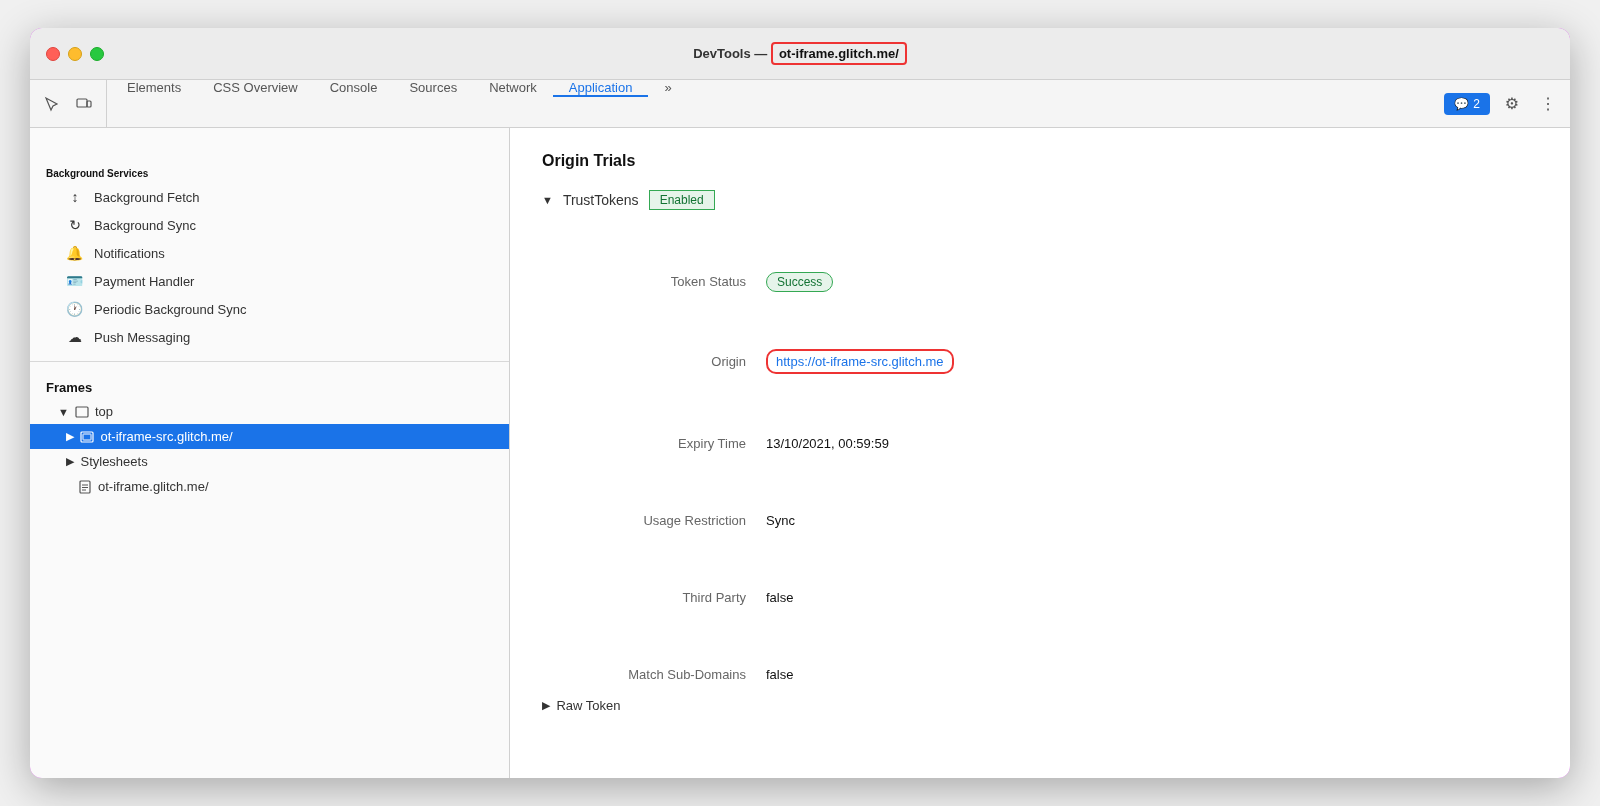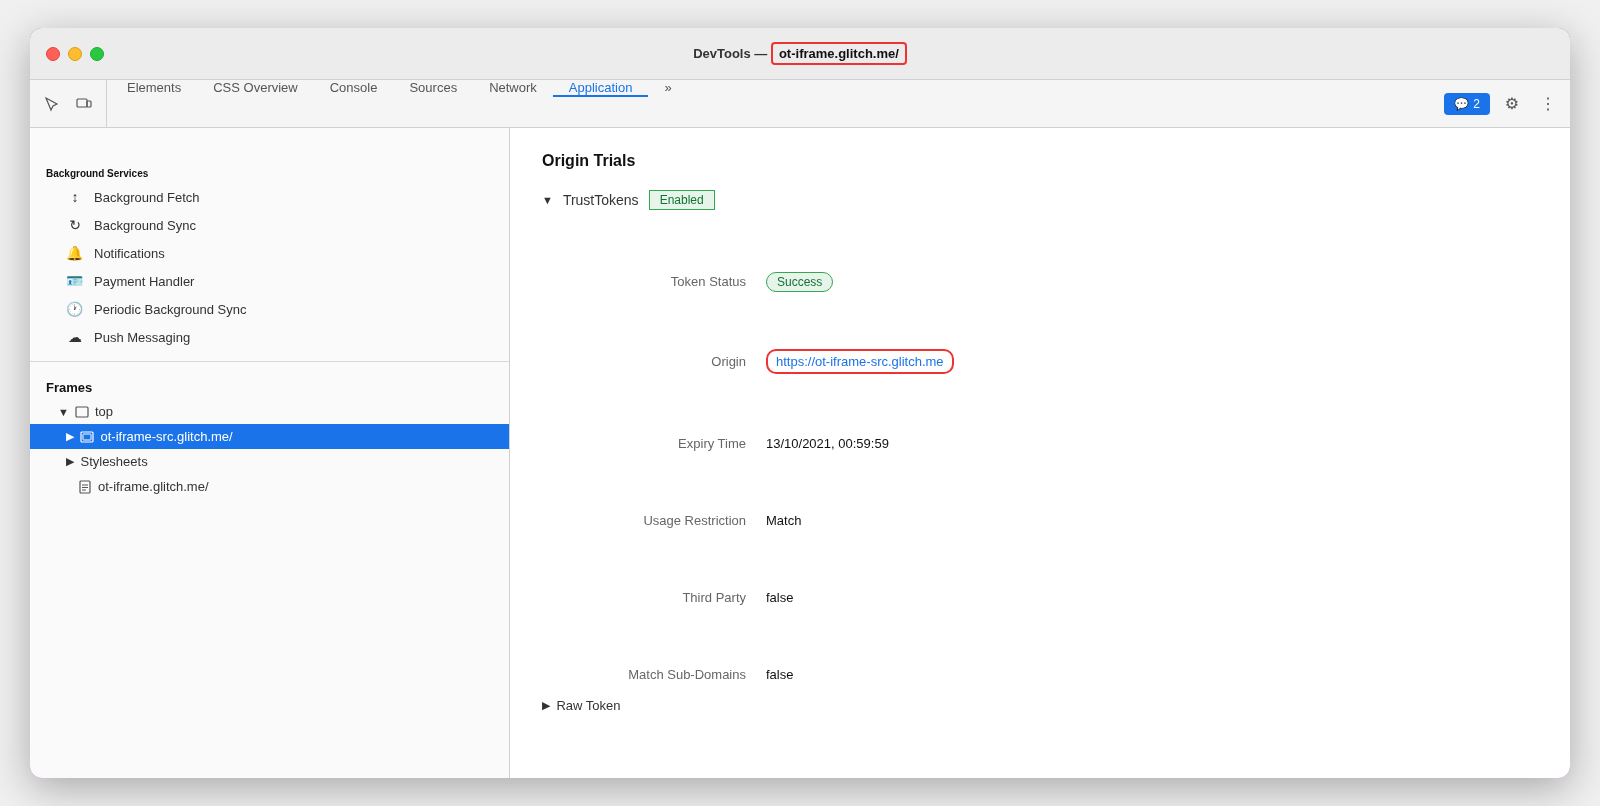--- a/index.html
+++ b/index.html
@@ -438,21 +438,21 @@
             <span class="detail-value url-highlighted">https://ot-iframe-src.glitch.me</span>
           </div>
 
           <div class="detail-row">
             <span class="detail-label">Expiry Time</span>
             <span class="detail-value">13/10/2021, 00:59:59</span>
           </div>
 
           <div class="detail-row">
             <span class="detail-label">Usage Restriction</span>
-            <span class="detail-value">Match</span>
+            <span class="detail-value">Sync</span>
           </div>
 
           <div class="detail-row">
             <span class="detail-label">Third Party</span>
             <span class="detail-value">false</span>
           </div>
 
           <div class="detail-row">
             <span class="detail-label">Match Sub-Domains</span>
             <span class="detail-value">false</span>

